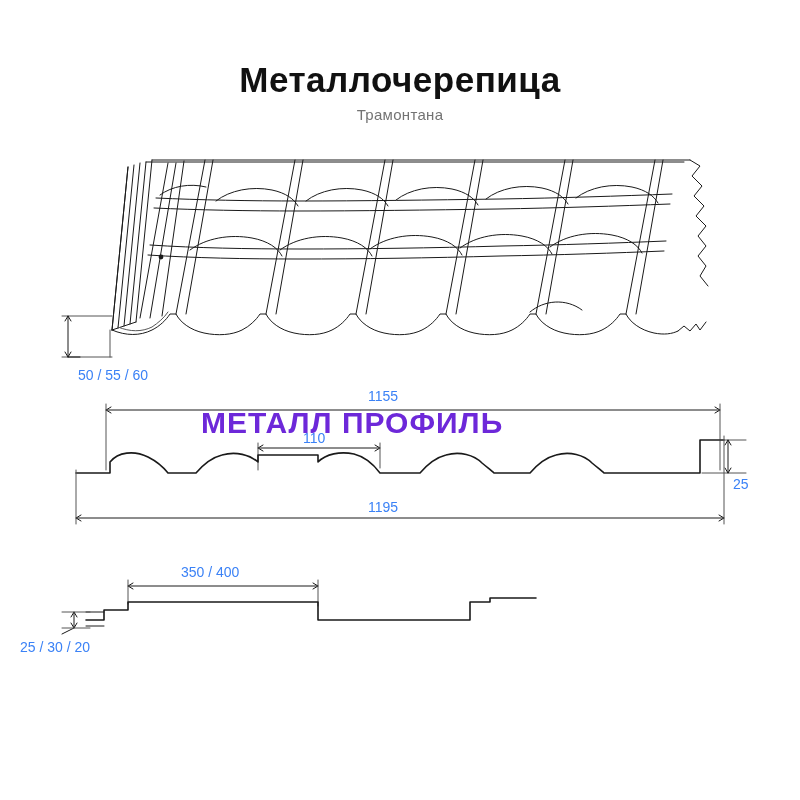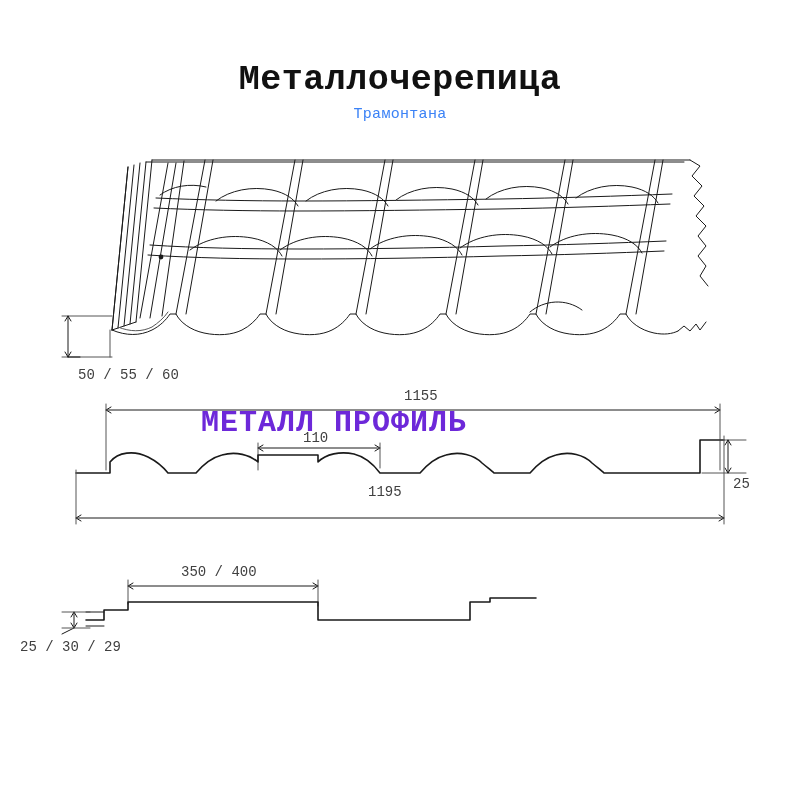--- a/index.html
+++ b/index.html
@@ -12,53 +12,52 @@
     height: 800px;
     font-family: "Liberation Sans", sans-serif;
     color: #1a1a1a;
     position: relative;
     overflow: hidden;
   }
   .page {
     position: relative;
     width: 800px;
     height: 688px;
-    font-family: Liberation Mono, monospace;
   }
   .title-block {
     position: absolute;
     left: 0;
     top: 62px;
     width: 800px;
     text-align: center;
   }
   .title-main {
     font-size: 35px;
     font-weight: bold;
     letter-spacing: 0.5px;
     color: #111111;
     line-height: 1.05;
   }
   .title-sub {
     font-size: 15px;
-    color: #3b82f6;
+    color: #737373;
     margin-top: 7px;
     letter-spacing: 0.3px;
   }
   .dim-label {
     position: absolute;
     font-size: 14px;
-    color: #404040;
+    color: #3b82f6;
     white-space: nowrap;
   }
   .dim-50 { left: 78px; top: 367px; }
-  .dim-1155 { left: 368px; top: 388px; margin-left: 36px; }
+  .dim-1155 { left: 368px; top: 388px; }
   .dim-230 { left: 303px; top: 430px; }
   .dim-25-right { left: 733px; top: 437px; margin-top: 39px; }
-  .dim-1195 { left: 368px; top: 484px; text-align: right; }
+  .dim-1195 { left: 368px; top: 499px; text-align: right; }
   .dim-350 { left: 181px; top: 564px; }
   .dim-25-30-35 { left: 20px; top: 639px; }
 
   svg.layer {
     position: absolute;
     left: 0;
     top: 0;
     width: 800px;
     height: 800px;
   }
@@ -267,15 +266,15 @@
       </g>
     </g>
   </svg>
 
   <div class="dim-label dim-50">50 / 55 / 60</div>
   <div class="dim-label dim-1155">1155</div>
   <div class="dim-label dim-230">110</div>
   <div class="dim-label dim-25-right">25</div>
   <div class="dim-label dim-1195">1195</div>
   <div class="dim-label dim-350">350 / 400</div>
-  <div class="dim-label dim-25-30-35">25 / 30 / 29</div>
+  <div class="dim-label dim-25-30-35">25 / 30 / 20</div>
 
 </div>
 
 </body></html>

